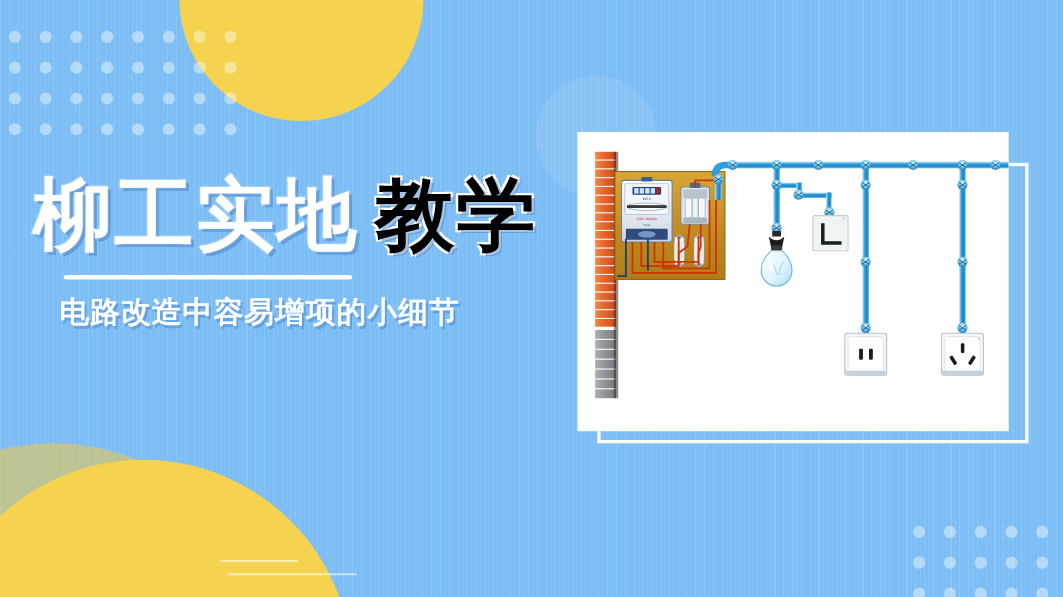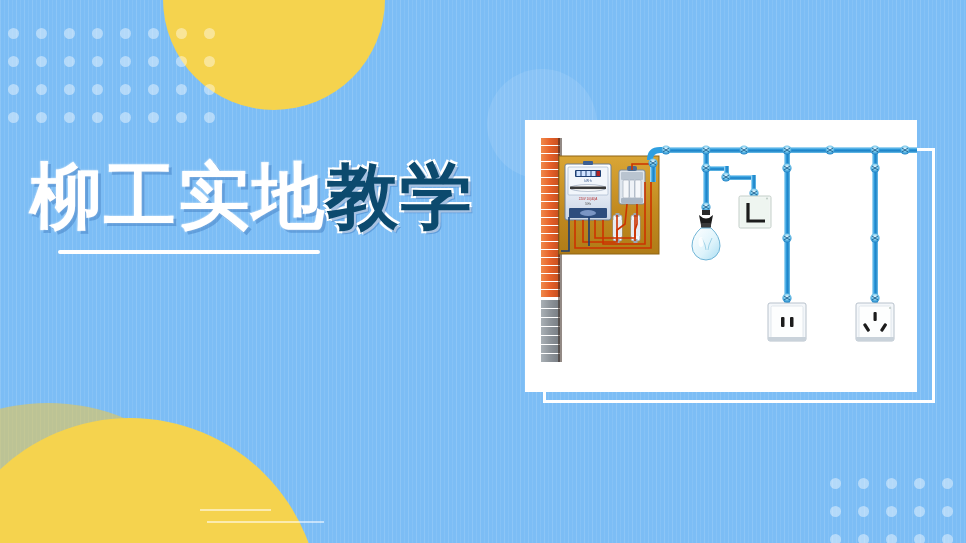--- a/index.html
+++ b/index.html
@@ -75,27 +75,28 @@
     font-weight:bold;
     letter-spacing:2px;
     line-height:1.0;
     color:#ffffff;
     text-shadow:
       3px 3px 0 rgba(60,120,190,0.45),
       0 0 2px rgba(255,255,255,0.9);
     white-space:nowrap;
   }
   #main-title .accent {
-    color:#0c4a6e;
+    color:#000000;
     text-shadow:
       3px 3px 0 rgba(60,120,190,0.45),
       -2px -2px 0 #ffffff,
       2px -2px 0 #ffffff,
       -2px 2px 0 #ffffff,
       2px 2px 0 #ffffff;
+    margin-left: 15px;
   }
   #title-rule {
     margin:18px 0 12px 28px;
     width:262px; height:4px;
     background:#ffffff;
     border-radius:2px;
   }
   #subtitle {
     margin-left:24px;
     font-size:27px;
@@ -183,20 +184,21 @@
       <div class="dot" style="left: 84px; top: 56px;"></div>
       <div class="dot" style="left: 112px; top: 56px;"></div>
     </div>
 
   <div class="hairline" id="hairline-1"></div>
   <div class="hairline" id="hairline-2"></div>
 
   <div id="title-block">
     <div id="main-title"><span>柳工实地</span><span class="accent">教学</span></div>
     <div id="title-rule"></div>
+    <div id="subtitle">电路改造中容易增项的小细节</div>
   </div>
 
   <div id="photo-frame"></div>
 
   <div id="photo-card">
     <svg id="diagram" viewBox="0 0 392 272">
       <defs>
         <linearGradient id="wireGrad" x1="0" y1="0" x2="0" y2="1">
           <stop offset="0%" stop-color="#bfe4f7"></stop>
           <stop offset="35%" stop-color="#2f9fe0"></stop>

